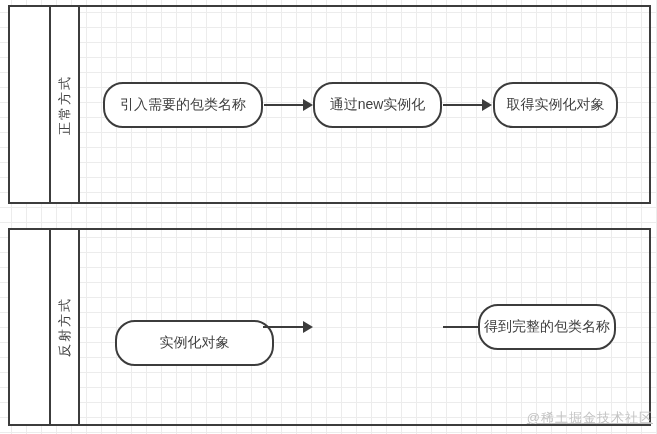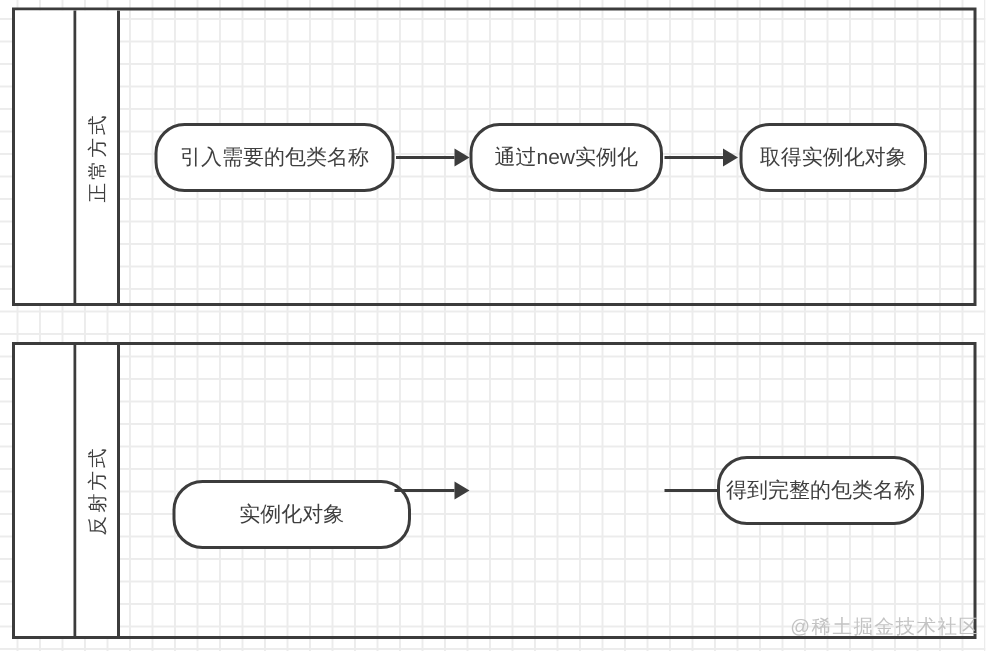--- a/index.html
+++ b/index.html
@@ -73,20 +73,21 @@
     border-left: 10px solid #3c3c3c;
   }
   .watermark {
     position: absolute;
     right: 4px;
     top: 409px;
     font-size: 13px;
     color: #c3c3c3;
     letter-spacing: 1px;
     z-index: 5;
+    text-decoration: underline;
   }
 </style>
 </head>
 <body>
 
 <div class="stage">
 
   <div class="pool pool-top">
     <div class="pool-head-col col-a"></div>
     <div class="pool-head-col col-b">

